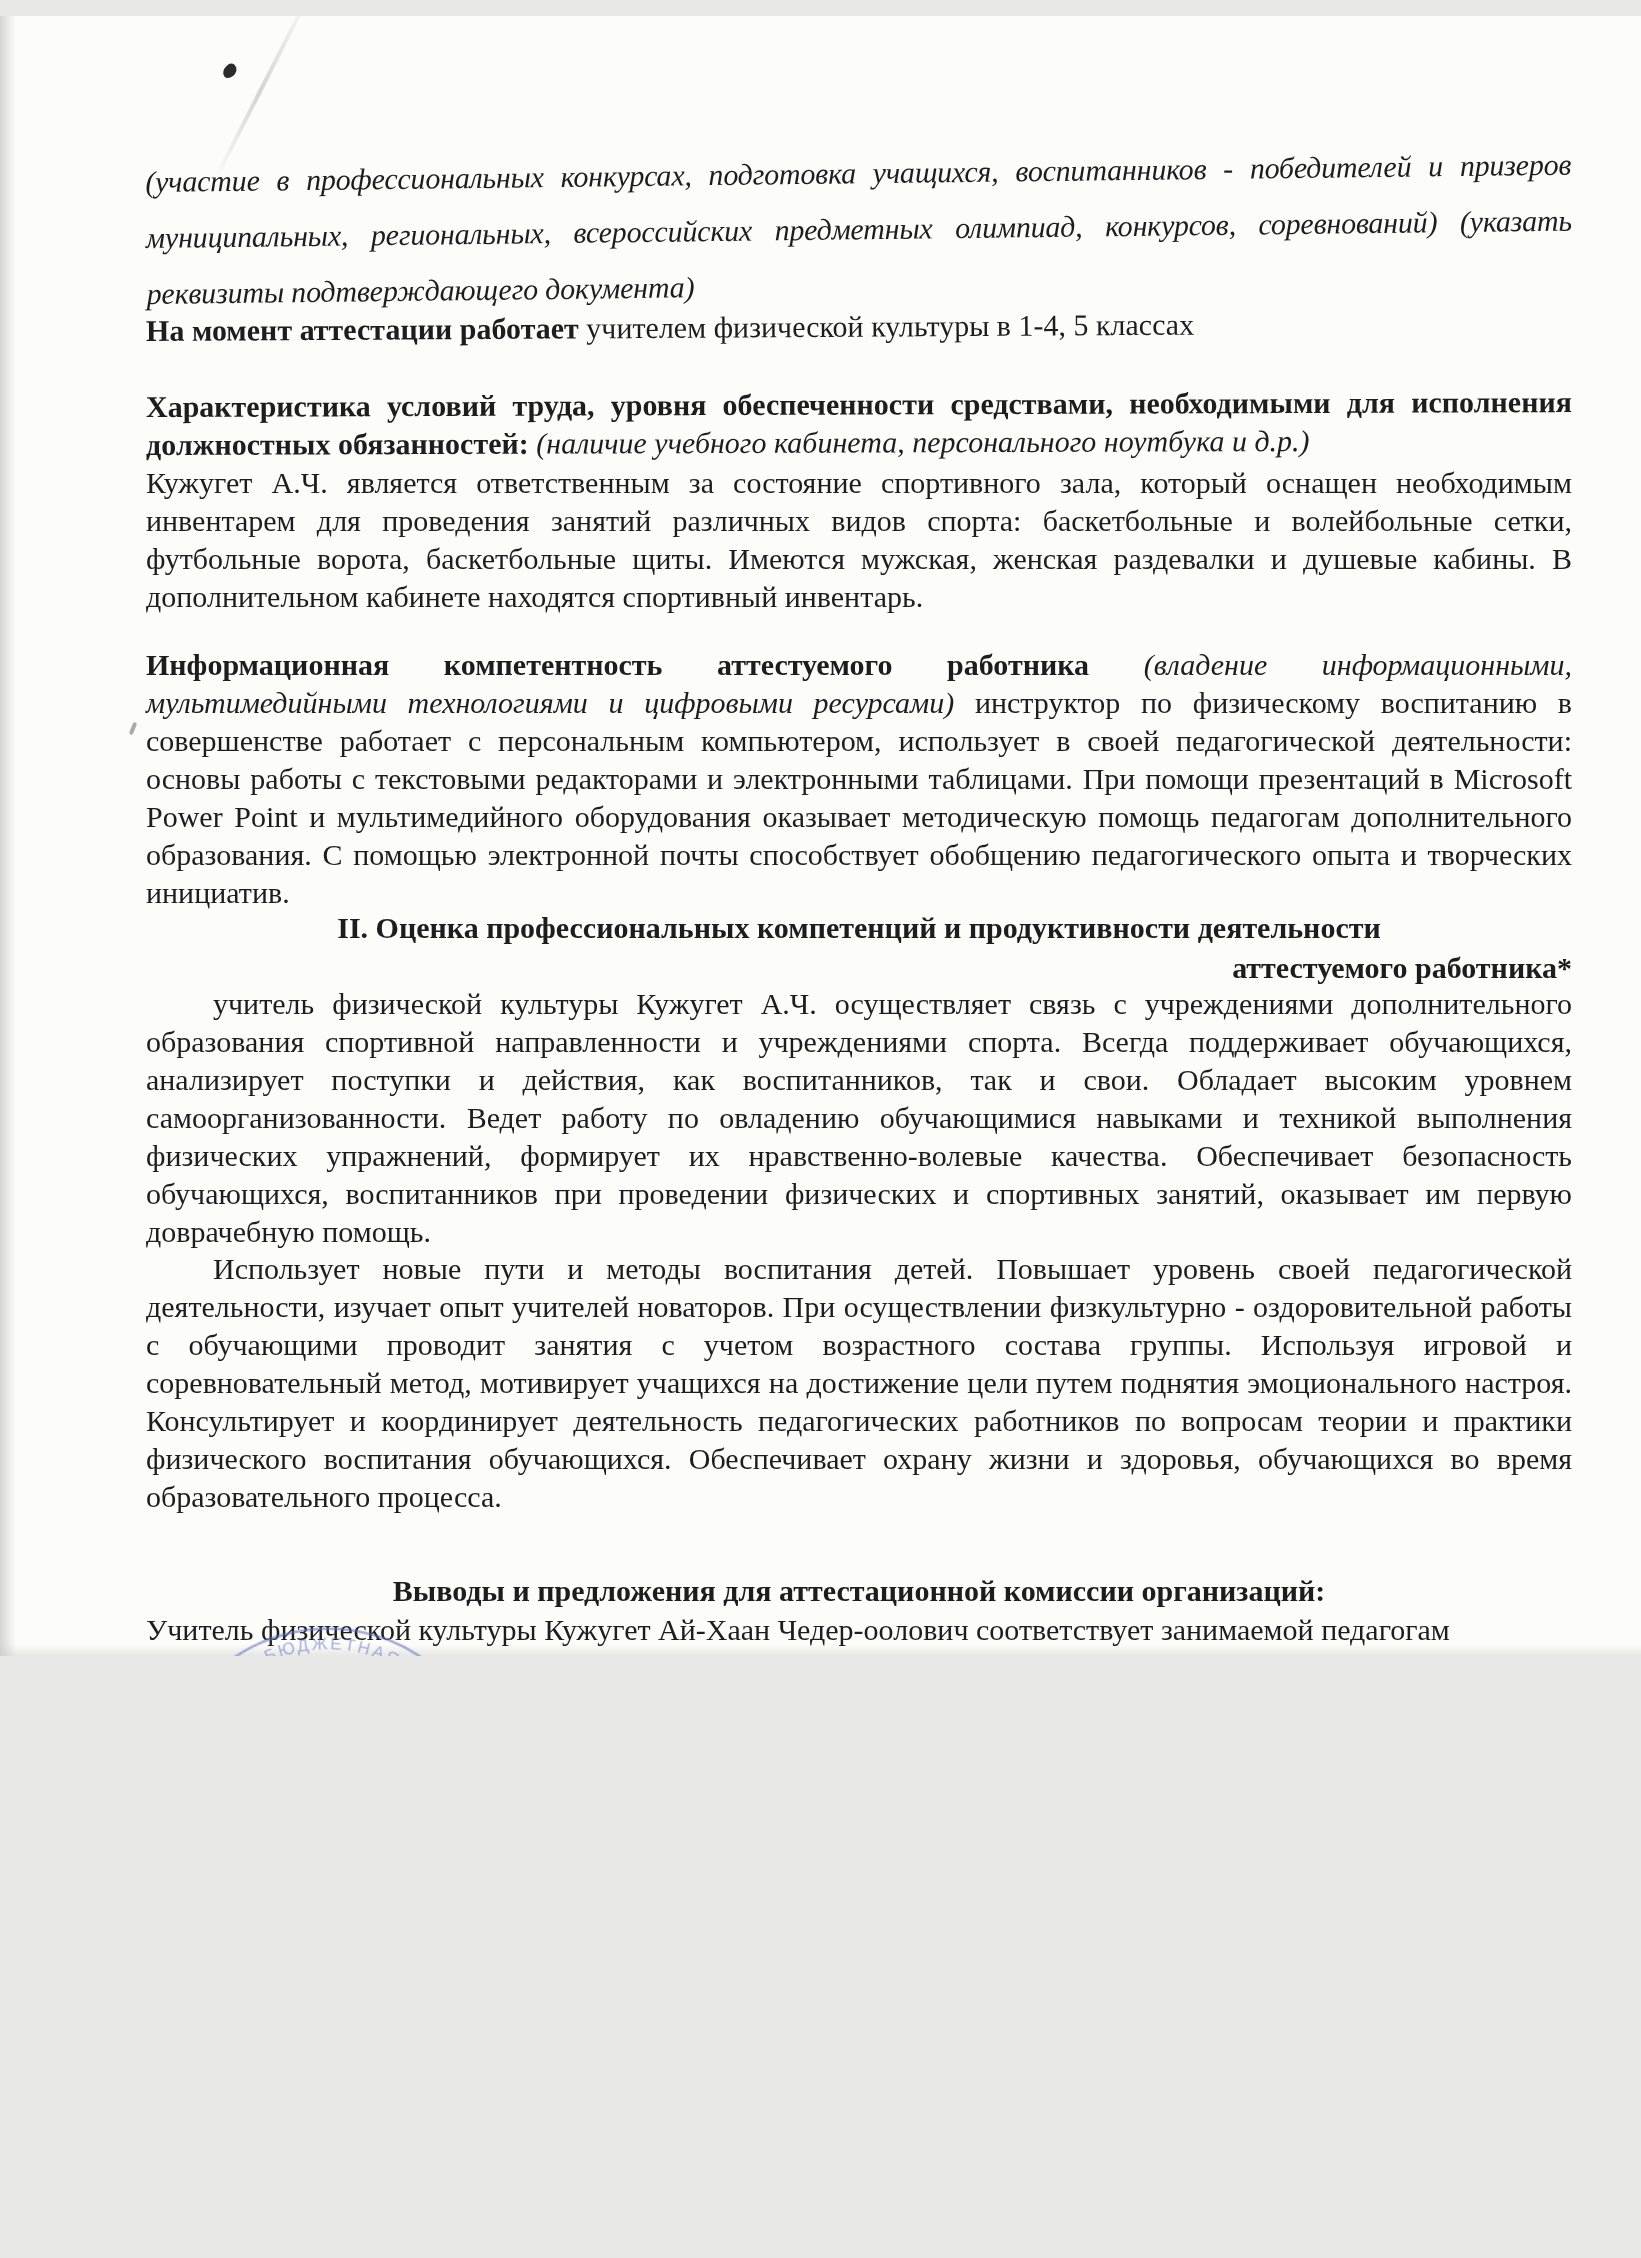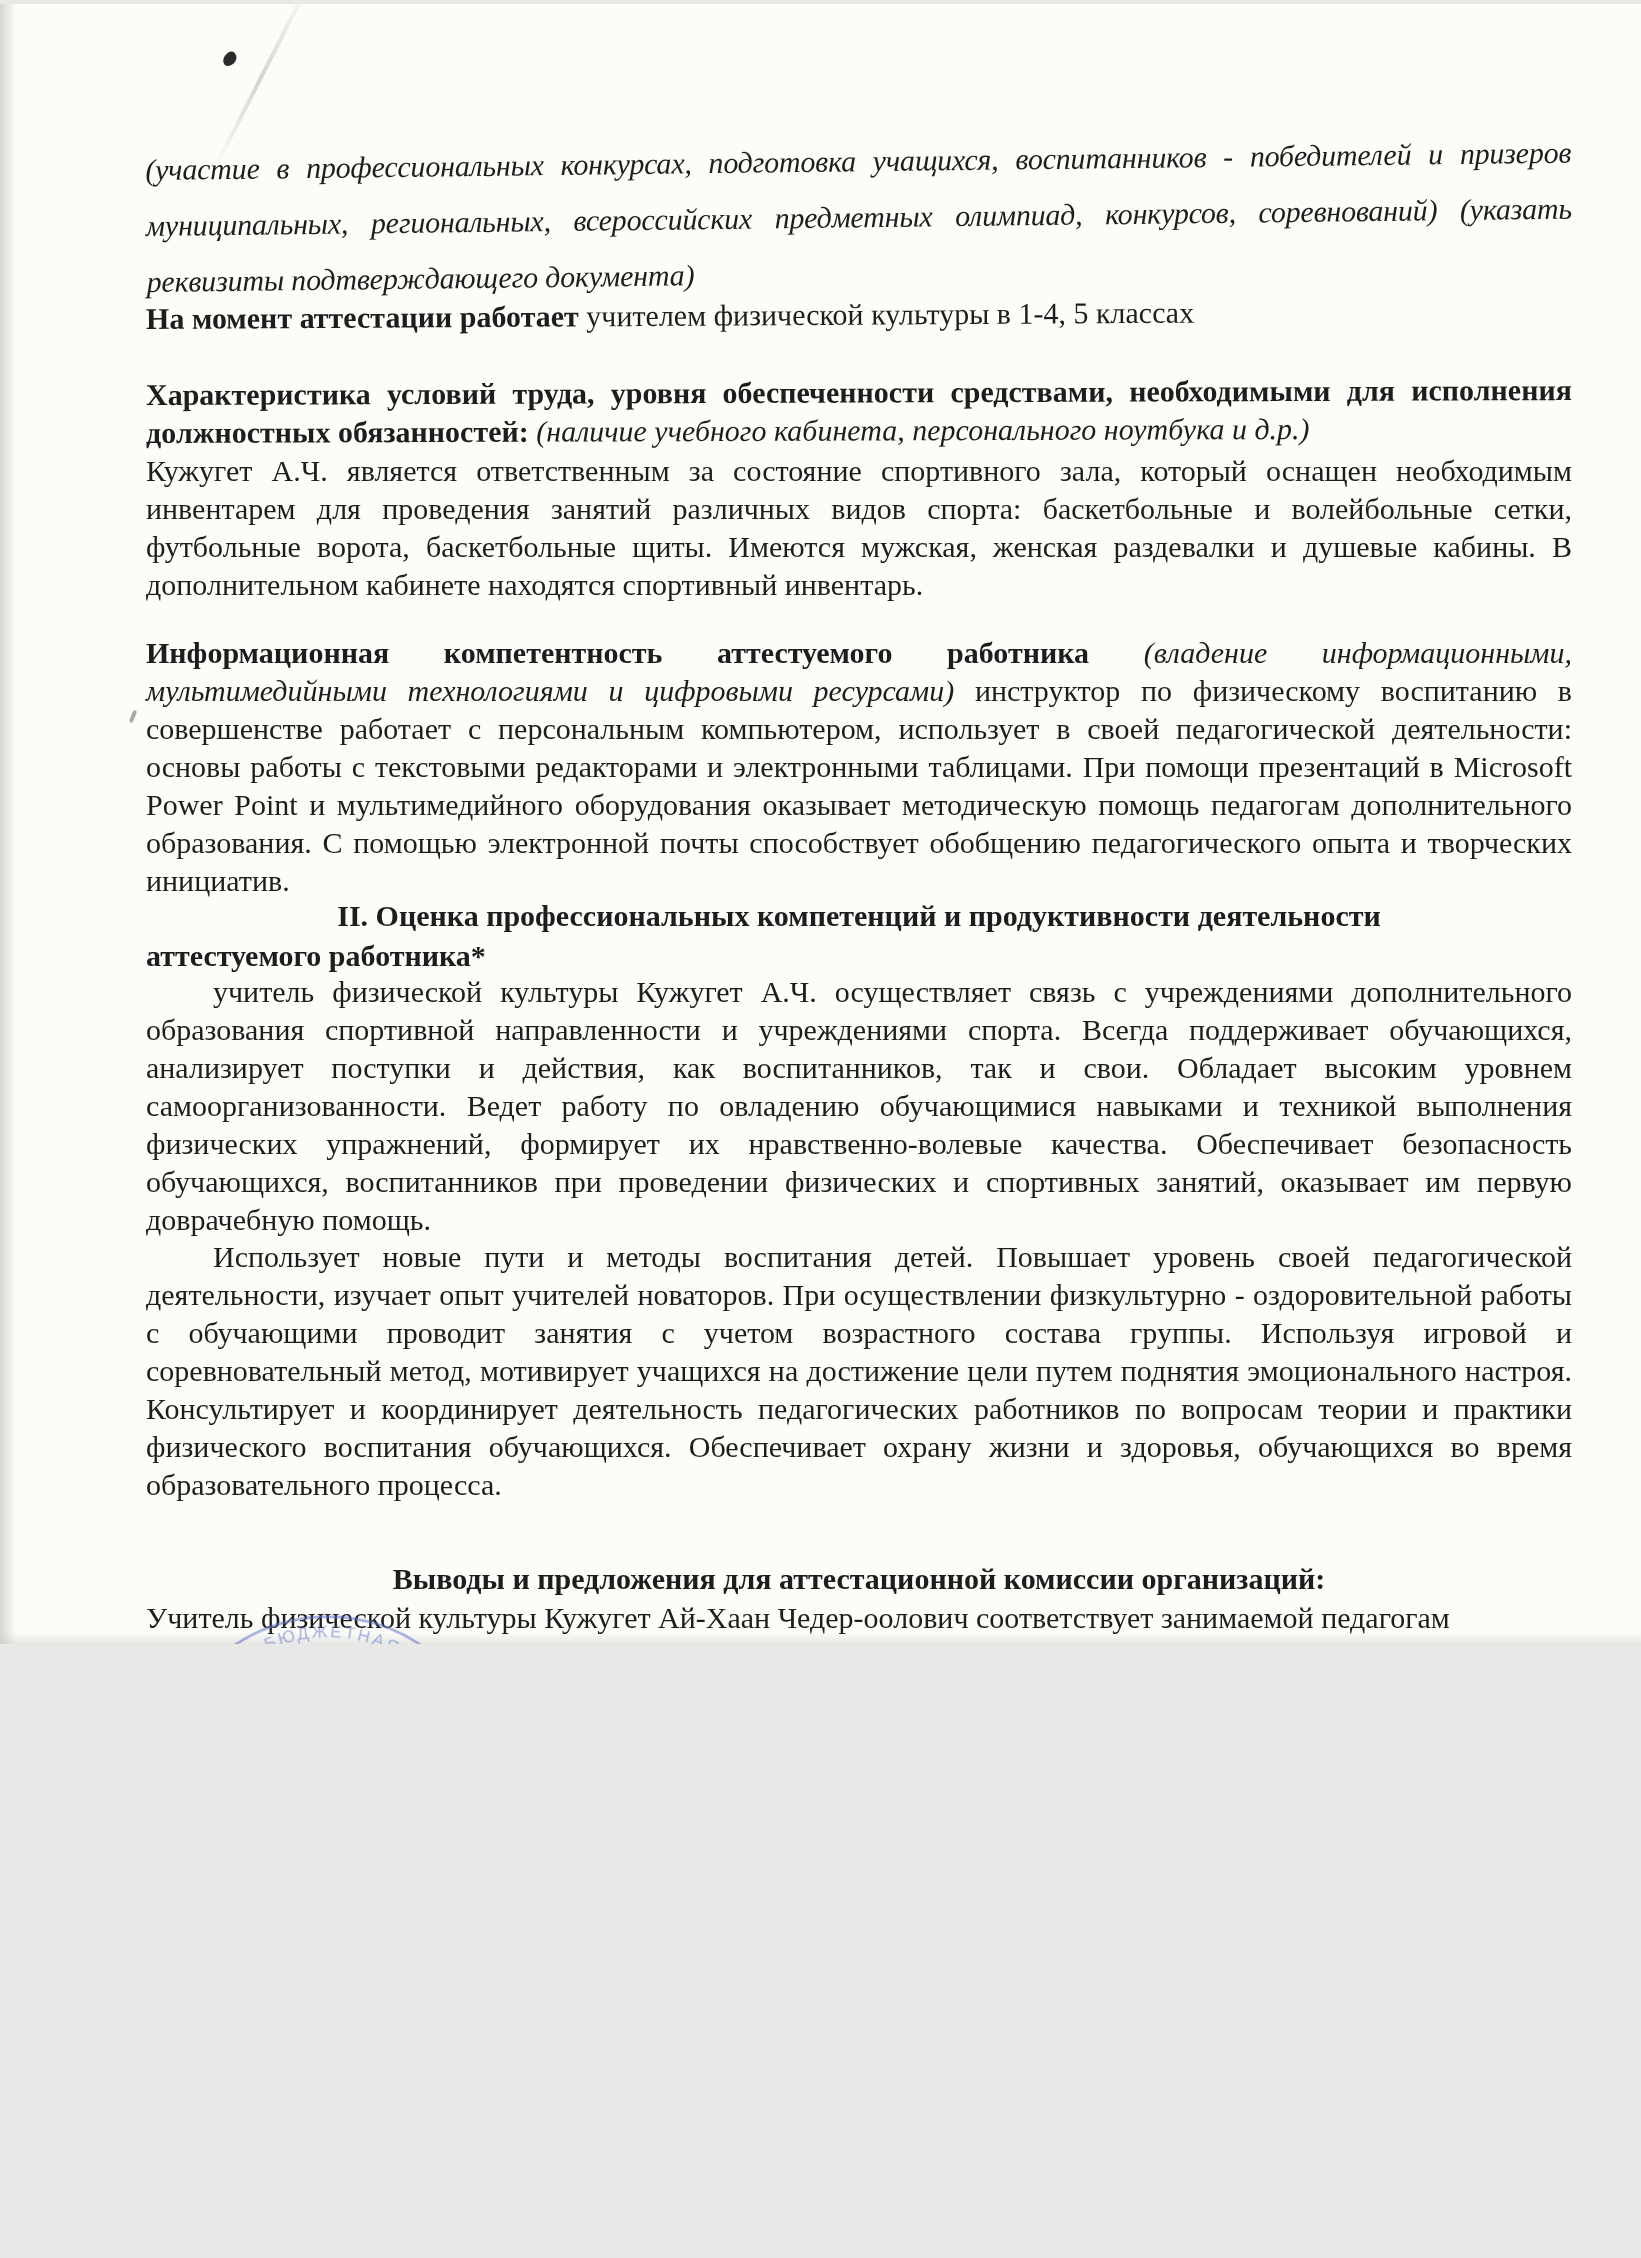--- a/index.html
+++ b/index.html
@@ -1,19 +1,19 @@
 <!DOCTYPE html>
 <html style="font-size:14px"><head>
 <meta charset="utf-8">
 <style>
   html,body{margin:0;padding:0;background:#e8e8e6;}
   .page{
     position:relative;
     width:1642px;height:1640px;
-    margin:4px auto;
+    margin:16px auto;
     background:#fcfcf9;
     overflow:hidden;
     font-family:"Liberation Serif","DejaVu Serif",serif;
     color:#1d1d1d;
   }
   
   .left-edge{position:absolute;left:0;top:0;bottom:0;width:16px;
     background:linear-gradient(to right,rgba(150,150,150,.38),rgba(150,150,150,0));}
   .bottom-edge{position:absolute;left:0;right:0;bottom:0;height:12.4px;
     background:linear-gradient(to top,rgba(190,190,188,.35),rgba(190,190,188,0));}
@@ -30,21 +30,21 @@
     background:#666;border-radius:2.6px;transform:rotate(22deg);opacity:.55;}
 
   
   .blk{position:absolute;left:146px;right:70px;font-size:30px;line-height:38px;text-align:justify;}
   .intro{top:138px;font-style:italic;line-height:56px;letter-spacing:-0.2px;transform:rotate(-0.7deg);transform-origin:left center;}
   .na-moment{top:296px;text-align:left;transform:rotate(-0.35deg);transform-origin:left center;}
   .conditions{top:372px;transform:rotate(-0.2deg);transform-origin:left center;}
   .cond-body{top:448px;}
   .info{top:630px;line-height:38px;}
   .h2-1{top:893px;text-align:center;font-weight:bold;}
-  .h2-2{top:933px;text-align:left;font-weight:bold;}
+  .h2-2{top:933px;text-align:right;font-weight:bold;}
   .para1{top:969px;text-indent:67px;}
   .para2{top:1234px;text-indent:67px;}
   .concl-head{top:1556px;text-align:center;font-weight:bold;}
   .concl-body{top:1595px;}
   b{font-weight:bold;}
   .it{font-style:italic;}
 
   
   .stamp{position:absolute;left:155px;top:1606px;width:346px;height:346px;
     opacity:.55;transform:rotate(-12deg);filter:blur(0.4px);}

